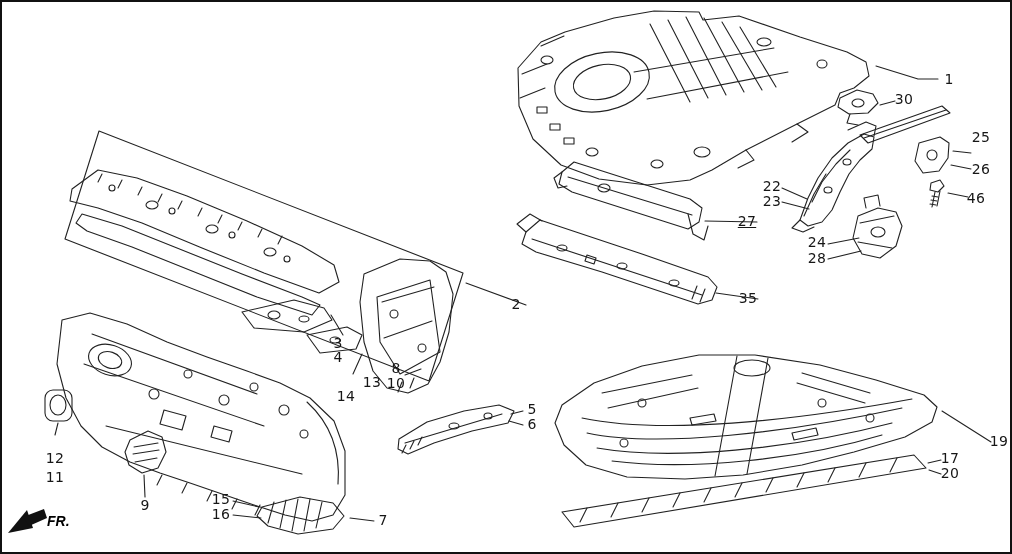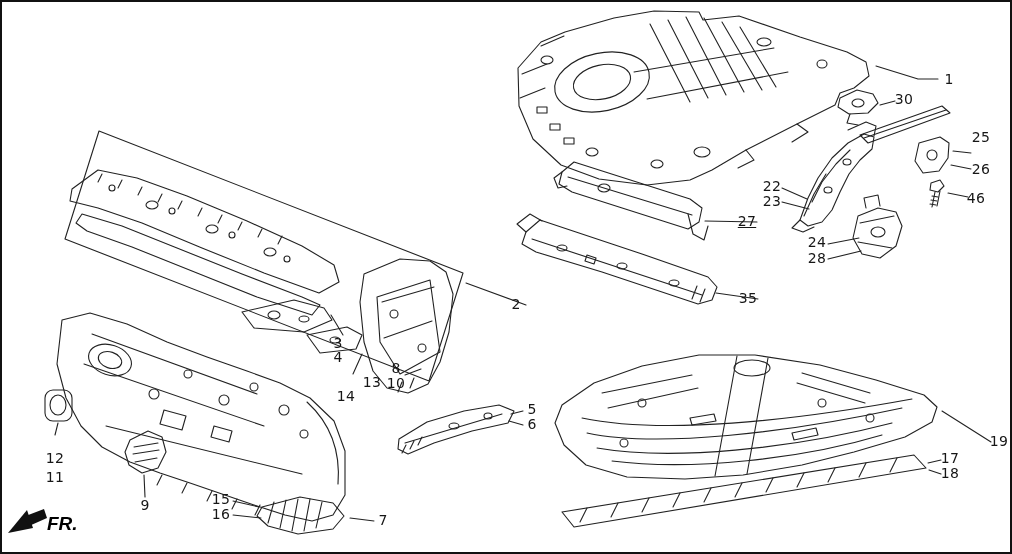--- a/index.html
+++ b/index.html
@@ -10,21 +10,21 @@
   }
   svg.art{position:absolute;left:0;top:0;}
   .part-label{
     position:absolute;transform:translate(-50%,-50%);
     font-family:"DejaVu Sans",sans-serif;font-size:14px;color:#161616;
     letter-spacing:.3px;white-space:nowrap;user-select:none;
   }
   .fr-label{
     position:absolute;left:45px;top:511px;
     font-family:"Liberation Sans",sans-serif;font-weight:bold;font-style:italic;
-    font-size:19px;color:#000;
+    font-size:14px;color:#000;
   }
 </style>
 </head>
 <body>
 
 <div class="stage">
 
   <svg class="art" width="1012" height="554" viewBox="0 0 1012 554">
     <g fill="none" stroke="#222" stroke-width="1.1" stroke-linejoin="round" stroke-linecap="round">
 
@@ -243,18 +243,18 @@
       <div class="part-label" style="left: 530px; top: 407px;">5</div>
       <div class="part-label" style="left: 530px; top: 422px;">6</div>
       <div class="part-label" style="left: 53px; top: 441px; margin-top: 34px;">11</div>
       <div class="part-label" style="left: 53px; top: 456px;">12</div>
       <div class="part-label" style="left: 143px; top: 503px;">9</div>
       <div class="part-label" style="left: 219px; top: 497px;">15</div>
       <div class="part-label" style="left: 219px; top: 512px;">16</div>
       <div class="part-label" style="left: 381px; top: 518px;">7</div>
       <div class="part-label" style="left: 997px; top: 439px;">19</div>
       <div class="part-label" style="left: 948px; top: 456px;">17</div>
-      <div class="part-label" style="left: 948px; top: 471px;">18</div>
+      <div class="part-label" style="left: 948px; top: 471px;">20</div>
     </div>
 
   <div class="fr-label">FR.</div>
 
 </div>
 
 </body></html>

